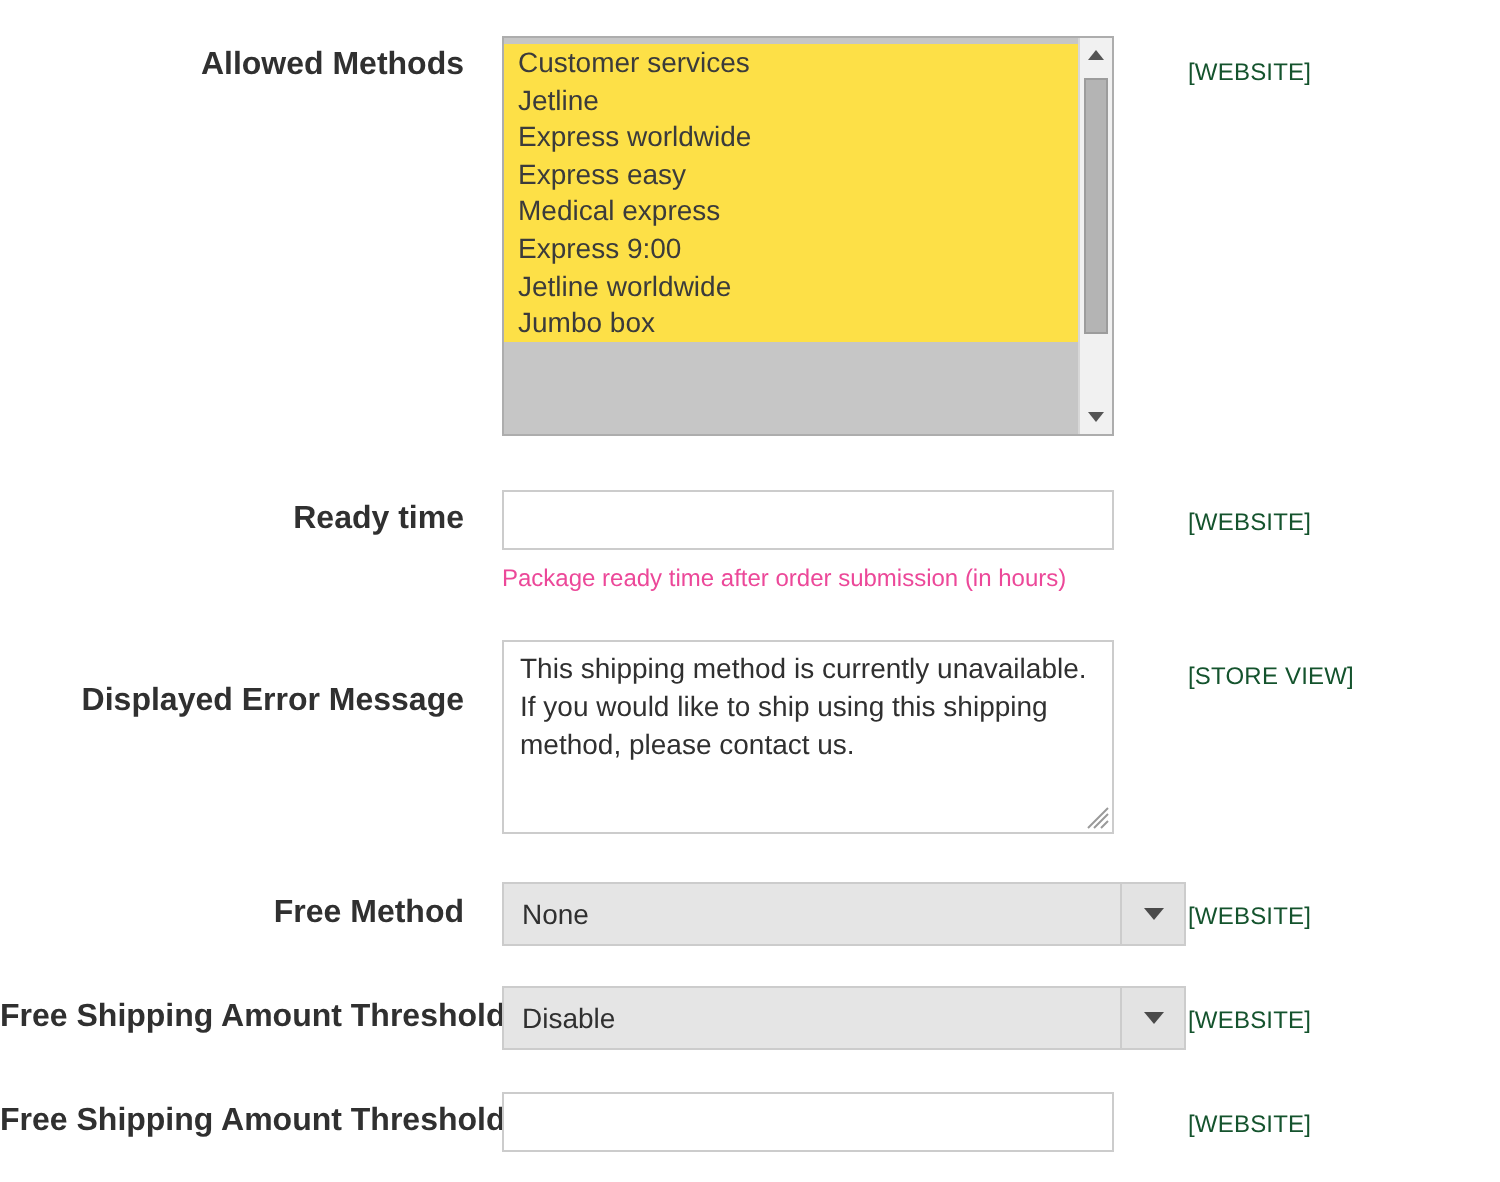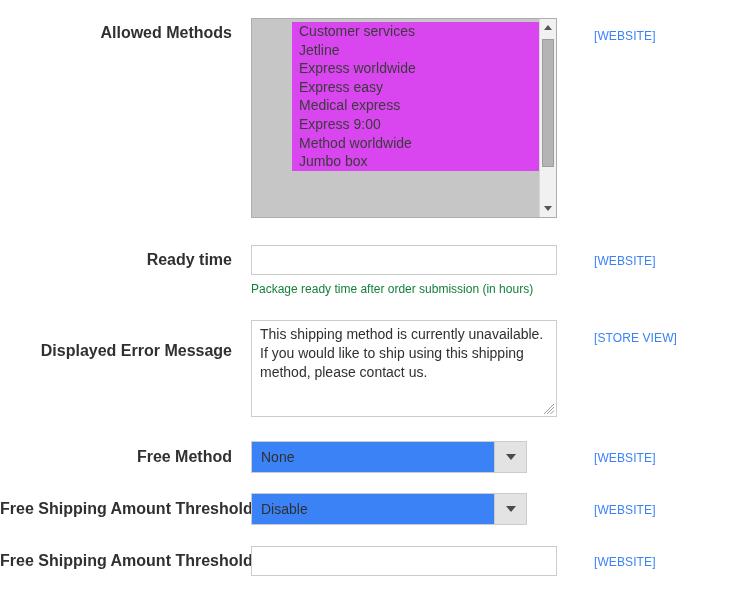--- a/index.html
+++ b/index.html
@@ -42,30 +42,30 @@
     white-space: nowrap;
   }
   .field-control {
     position: absolute;
     left: 251px;
   }
   .scope-label {
     position: absolute;
     left: 594px;
     font-size: 12px;
-    color: #3b82f6;
+    color: #14532d;
     font-weight: normal;
     white-space: nowrap;
     letter-spacing: 0.1px;
   }
   .field-note {
     position: absolute;
     left: 251px;
     font-size: 12px;
-    color: #15803d;
+    color: #ec4899;
     white-space: nowrap;
   }
 
   
   .multiselect {
     position: relative;
     width: 306px;
     height: 200px;
     box-sizing: border-box;
     border: 1px solid #adadad;
@@ -91,22 +91,21 @@
     height: 198px;
   }
   .ms-option {
     height: 18.6px;
     line-height: 18.6px;
     padding-left: 7px;
     font-size: 14px;
     color: #3b3b3b;
     white-space: nowrap;
     overflow: hidden;
-    background: #d946ef;
-    margin-left: 40px;
+    background: #fde047;
   }
 
   
   .ms-scrollbar {
     position: absolute;
     right: 0;
     top: 0;
     width: 17px;
     height: 198px;
     background: #f1f1f1;
@@ -188,25 +187,25 @@
     right: 2px;
     bottom: 2px;
     width: 12px;
     height: 12px;
     pointer-events: none;
   }
 
   
   .select-wrap {
     position: relative;
-    width: 276px;
+    width: 342px;
     height: 32px;
     border: 1px solid #cccccc;
     box-sizing: border-box;
-    background: #3b82f6;
+    background: #e5e5e5;
   }
   .select-value {
     position: absolute;
     left: 9px;
     top: 0;
     height: 30px;
     line-height: 30px;
     font-size: 14px;
     color: #303030;
     white-space: nowrap;
@@ -244,21 +243,21 @@
       <div class="multiselect">
         <div class="multiselect-inner">
 
           <div class="multiselect-options">
             <div class="ms-option">Customer services</div>
             <div class="ms-option">Jetline</div>
             <div class="ms-option">Express worldwide</div>
             <div class="ms-option">Express easy</div>
             <div class="ms-option">Medical express</div>
             <div class="ms-option">Express 9:00</div>
-            <div class="ms-option">Method worldwide</div>
+            <div class="ms-option">Jetline worldwide</div>
             <div class="ms-option">Jumbo box</div>
           </div>
 
           <div class="ms-scrollbar">
             <div class="ms-arrow up">
               <div class="tri"></div>
             </div>
             <div class="ms-thumb"></div>
             <div class="ms-arrow down">
               <div class="tri"></div>

